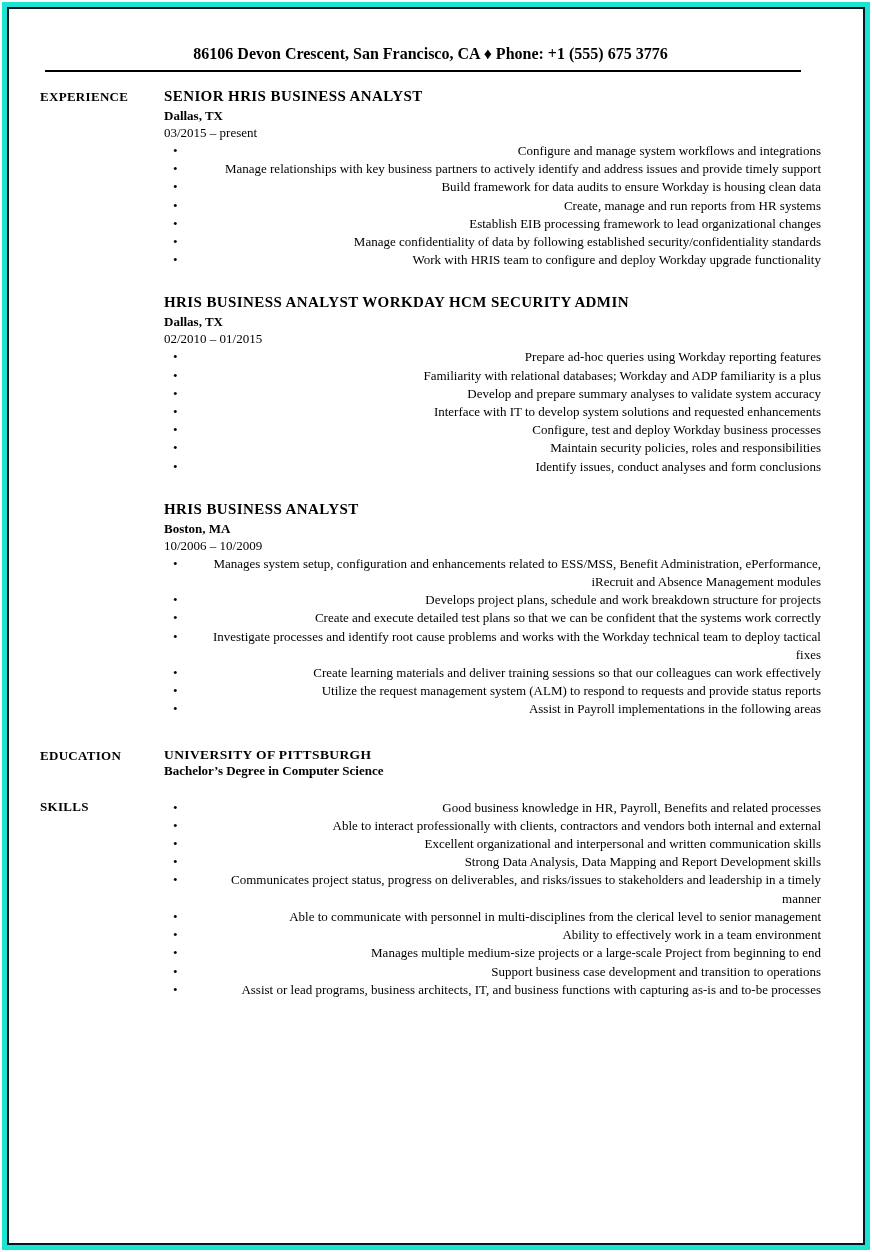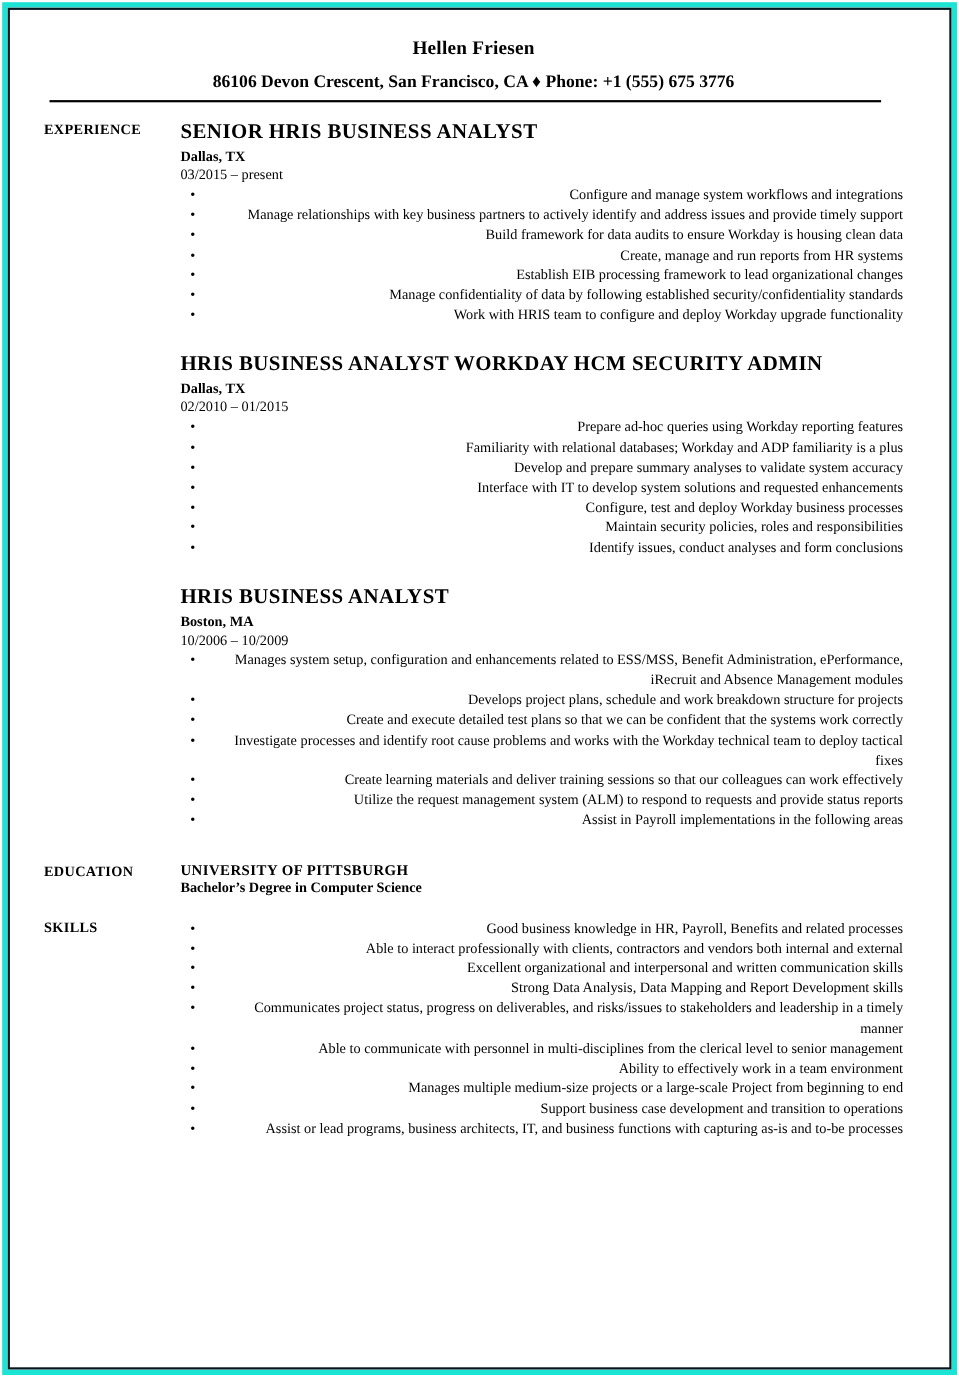--- a/index.html
+++ b/index.html
@@ -57,21 +57,21 @@
   }
   .row-content { flex: 1 1 auto; }
 
   .row-experience { margin-top: 16px; }
   .row-education  { margin-top: 28px; justify-content: space-between; }
   .row-skills     { margin-top: 19px; }
 
   .job { margin-bottom: 25px; }
   .job:last-child { margin-bottom: 0; }
   .job-title {
-    font-size: 19px;
+    font-size: 15px;
     font-weight: bold;
     letter-spacing: 0.4px;
   }
   .job-location { font-size: 13px; font-weight: bold; margin-top: 3px; }
   .job-dates { font-size: 13px; margin-top: 1px; }
 
   ul.bullets { list-style: none; margin-top: 1px; text-align: right; }
   ul.bullets li {
     position: relative;
     font-size: 13px;
@@ -92,21 +92,20 @@
   }
   .degree { font-size: 13px; font-weight: bold; margin-top: 0; }
 </style>
 </head>
 <body>
 
 <div class="frame">
   <div class="inner">
 
     <header class="doc-header">
-      <div class="person-name">Hellen Friesen</div>
       <div class="contact-line">86106 Devon Crescent, San Francisco, CA ♦ Phone: +1 (555) 675 3776</div>
       <hr class="header-rule">
     </header>
 
     <main>
 
       <section class="row row-experience">
         <div class="row-label">EXPERIENCE</div>
         <div class="row-content" id="experience-content">
             <div class="job">

